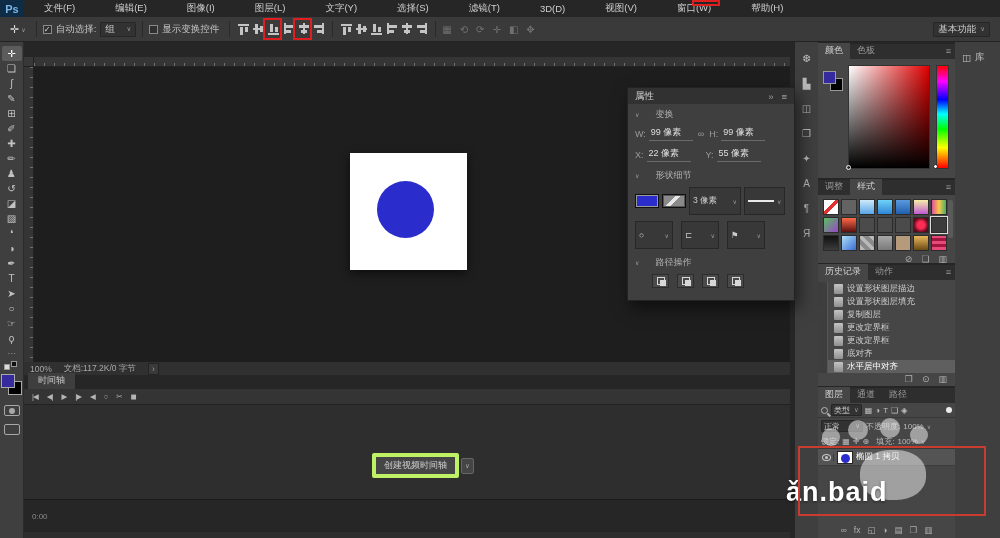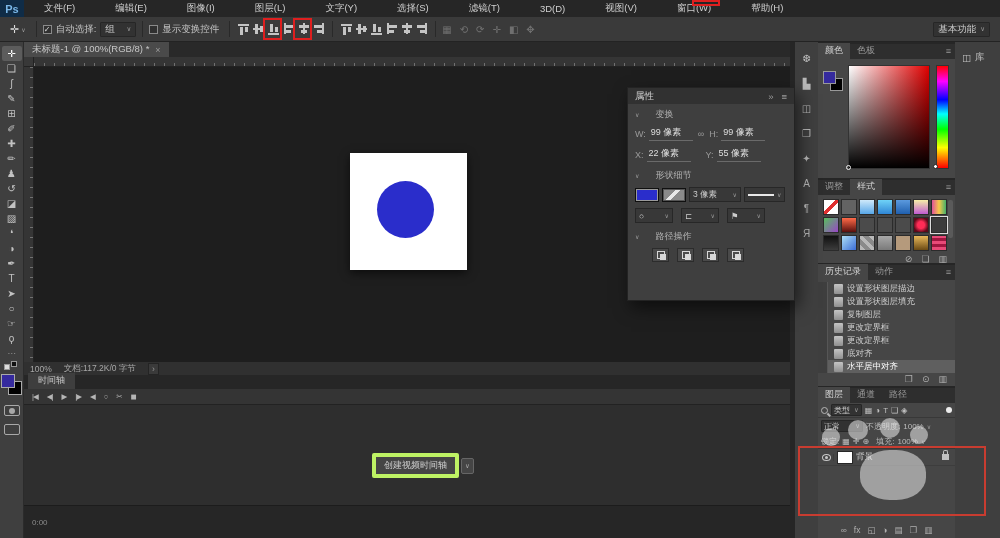--- a/index.html
+++ b/index.html
@@ -54,21 +54,21 @@
 
   
   .timeline{position:absolute;left:24px;top:375px;width:766px;height:163px;background:#2e2e2e}
   .tl-tabs{height:14px;background:#262626;display:flex;align-items:flex-end}
   .tl-tab{background:#3e3e3e;color:#c6c6c6;font-size:9px;padding:1px 10px 2px;margin-left:4px}
   .tl-controls{height:16px;background:#343434;border-bottom:1px solid #222;display:flex;align-items:center;gap:9px;padding:0 8px;font-size:7.5px;color:#b5b5b5}
   .tbtn{letter-spacing:-1px}
   .createwrap{position:absolute;left:348px;top:78px;display:flex;align-items:center;gap:2px}
   .createbtn{background:#454545;border:4px solid #bef264;border-radius:2px;color:#cfcfcf;font-size:9px;padding:2px 8px;white-space:nowrap}
   .createdd{background:#454545;border:1px solid #666;border-radius:2px;color:#aaa;font-size:6.5px;padding:3px 3px}
-  .tl-foot{position:absolute;left:0;bottom:0;width:100%;height:16px;background:#262626;border-top:1px solid #1c1c1c;display:flex;align-items:center;gap:10px;padding:16px 8px;font-size:8px;color:#8a8a8a}
+  .tl-foot{position:absolute;left:0;bottom:6px;width:100%;height:16px;background:#262626;border-top:1px solid #1c1c1c;display:flex;align-items:center;gap:10px;padding:16px 8px;font-size:8px;color:#8a8a8a}
 
   
   .toolbar{position:absolute;left:0;top:42px;width:24px;height:496px;background:#3f3f3f;border-right:1px solid #2b2b2b;display:flex;flex-direction:column;align-items:center;padding-top:4px}
   .tool{width:20px;height:15px;display:flex;align-items:center;justify-content:center;border-radius:2px;color:#c2c2c2;font-size:10px;flex:none}
   .tool.selected{background:#5c5c5c;color:#fff}
   .tooldots{color:#9a9a9a;font-size:8px;margin-top:3px}
   .miniswap{position:relative;width:15px;height:10px;margin-top:3px}
   .miniswap i{position:absolute;width:6px;height:6px;border:1px solid #999;display:block}
   .miniswap i.b1{left:0;top:3px;background:#ddd}.miniswap i.b2{left:7px;top:0;background:#111}
   .fgbg{position:relative;width:22px;height:22px;margin-top:3px}
@@ -149,21 +149,21 @@
   .phead .ph-r{margin-left:auto;display:flex;gap:8px;color:#9a9a9a}
   .psub{display:flex;align-items:center;gap:6px;padding:5px 7px;border-bottom:1px solid #353535;color:#c6c6c6}
   .shapeico{width:15px;height:11px;border:1px solid #c6c6c6;border-radius:2px;flex:none}
   .psec{display:flex;align-items:center;gap:16px;color:#b2b2b2;padding:4px 7px 2px}
   .psec .tri{font-size:6px;color:#9a9a9a}
   .prow{display:flex;align-items:center;padding:3px 7px;gap:3px;color:#9a9a9a}
   .pval{color:#dedede;border-bottom:1px solid #6a6a6a;min-width:44px;padding:0 2px 1px}
   .plink{color:#9a9a9a;margin:0 2px}
   .pfill{width:24px;height:14px;border:1px solid #101010;box-shadow:inset 0 0 0 1px #9a9a9a;flex:none}
   .pstroke{width:24px;height:14px;border:1px solid #101010;background:linear-gradient(135deg,#8a8a8a 40%,#e8e8e8 40%,#e8e8e8 55%,#8a8a8a 55%);box-shadow:inset 0 0 0 1px #555;flex:none}
-  .ddp{display:inline-flex;align-items:center;justify-content:space-between;background:#383838;border:1px solid #272727;color:#ccc;padding:0 3px;height:15px;gap:3px;font-size:8.5px}
+  .ddp{display:inline-flex;align-items:center;justify-content:space-between;background:#383838;border:1px solid #272727;color:#ccc;padding:0 3px;height:28px;gap:3px;font-size:8.5px}
   .strokeline{width:26px;height:2px;background:#e8e8e8}
   .pop{width:17px;height:14px;background:#4a4a4a;border:1px solid #2c2c2c;display:flex;align-items:center;justify-content:center;margin-right:5px}
   .pop i{width:8px;height:8px;border:1px solid #d8d8d8;position:relative;display:block}
   .pop i::after{content:"";position:absolute;left:2px;top:2px;width:6px;height:6px;background:#d8d8d8}
 
   
   .ann{position:absolute;border:2px solid #de1f1f;z-index:50;pointer-events:none}
   .ann-top{left:692px;top:0;width:28px;height:6px}
   .ann-layers{left:798px;top:446px;width:188px;height:70px;border-color:#c83c30}
   .paw{position:absolute;z-index:44;pointer-events:none}
@@ -247,26 +247,20 @@
         <span>◧</span>
         <span>✥</span>
       </span>
     <span class="spacer"></span>
     <span class="dd workspace">
       <span>基本功能</span>
       <span class="caret">∨</span>
     </span>
   </div>
 
-  <div class="tabbar">
-    <span class="doctab">
-      <span>未标题-1 @ 100%(RGB/8) *</span>
-      <span class="x">×</span>
-    </span>
-  </div>
 
   <div class="rcorner"></div>
   <div class="hruler"></div>
   <div class="vruler"></div>
   <div class="canvas">
     <div class="artboard">
       <div class="bluecircle" style="background: rgb(42, 45, 203);"></div>
     </div>
   </div>
 
@@ -558,30 +552,32 @@
       <span>锁定:</span>
       <span class="licon">▦</span>
       <span class="licon">✛</span>
       <span class="licon">⊕</span>
       <span style="margin-left:4px">填充:</span>
       <span>100%</span>
       <span class="caret" style="font-size:6px;color:#999">∨</span>
     </div>
     <div class="lrows">
 
-
-
-        <div class="lrow">
+        <div class="lrow selected">
           <span class="cell-eye">
             <span class="eye"></span>
           </span>
-          <span class="lthumb"></span>
-          <span class="lname">背景</span>
-          <span class="lockicon show"></span>
-        </div>
+          <span class="lthumb">
+            <span class="ldot show"></span>
+          </span>
+          <span class="lname">椭圆 1 拷贝</span>
+
+        </div>
+
+
       </div>
     <div class="lbottom">
 
     <span>∞</span>
         <span>fx</span>
         <span>◱</span>
         <span>◑</span>
         <span>▤</span>
         <span>❐</span>
         <span>▥</span>
@@ -670,14 +666,15 @@
   <div class="ann ann-top"></div>
   <div class="ann ann-layers"></div>
 
   <div class="paw" style="left:822px;top:420px;width:120px;height:85px">
     <i class="t1"></i>
       <i class="t2"></i>
       <i class="t3"></i>
       <i class="t4"></i>
       <i class="pad"></i>
   </div>
+  <div class="wmtext">ǎn.baid</div>
 
 </div>
 
 </body></html>

